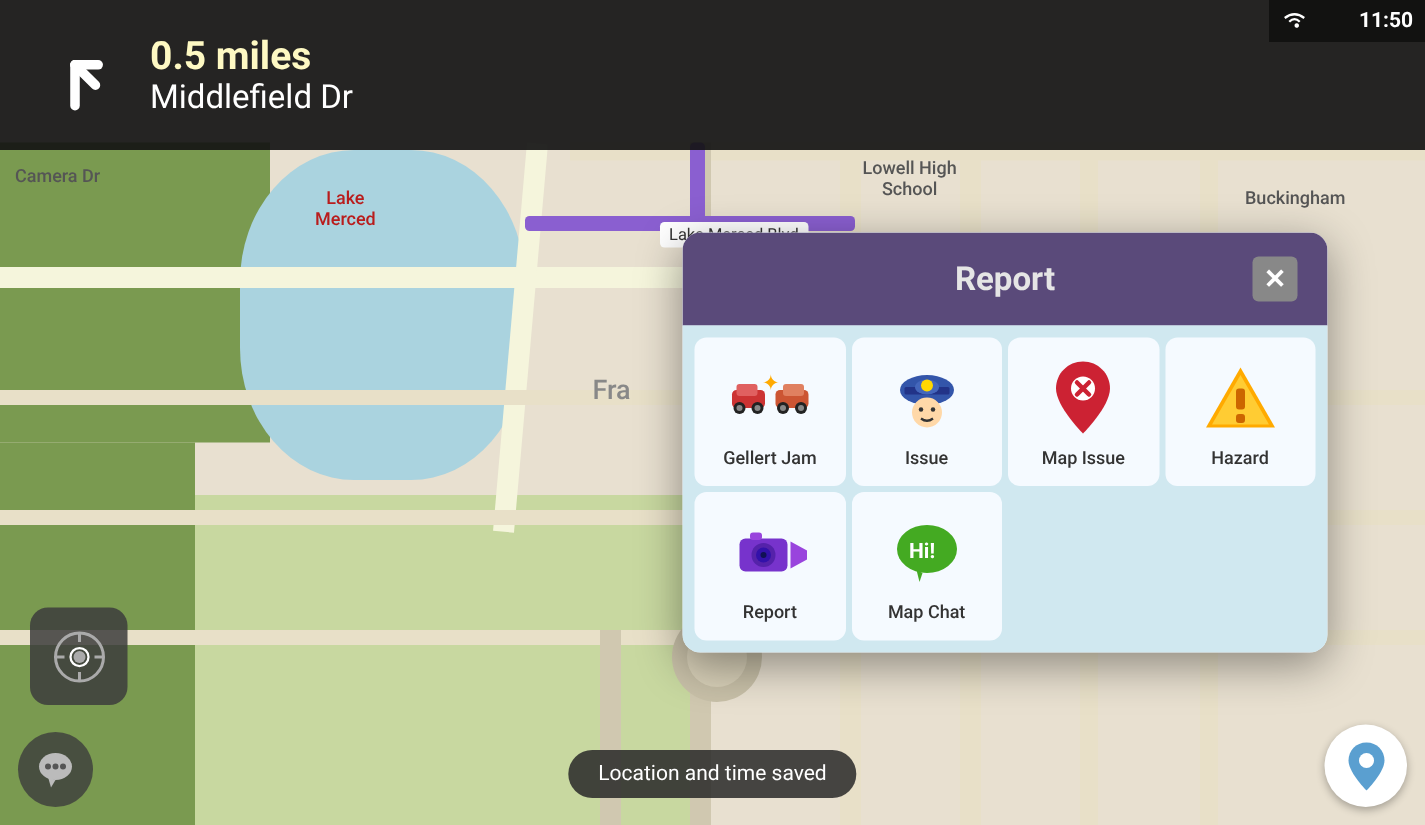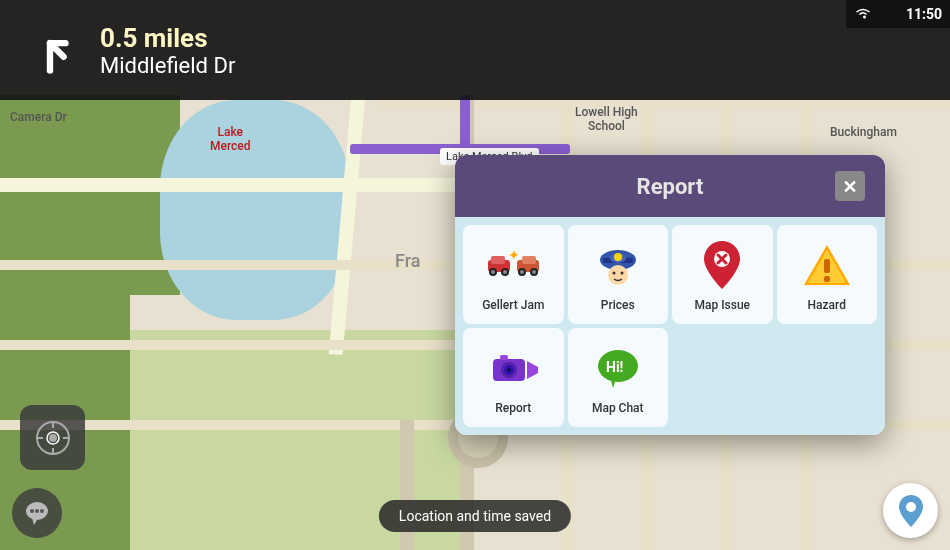--- a/index.html
+++ b/index.html
@@ -414,21 +414,21 @@
             <rect x="10" y="18" width="30" height="5" rx="1" fill="#223388"></rect>
             <ellipse cx="25" cy="18" rx="8" ry="5" fill="#4466bb"></ellipse>
             <circle cx="25" cy="17" r="4" fill="#ffd700"></circle>
 
             <circle cx="25" cy="35" r="10" fill="#ffd8a8"></circle>
             <circle cx="21" cy="33" r="1.5" fill="#333"></circle>
             <circle cx="29" cy="33" r="1.5" fill="#333"></circle>
             <path d="M21 39 Q25 42 29 39" stroke="#333" stroke-width="1.5" fill="none"></path>
           </svg>
         </div>
-        <div class="report-label">Prices</div>
+        <div class="report-label">Issue</div>
       </div>
 
 
       <div class="report-item">
         <div class="report-icon">
           <svg width="46" height="52" viewBox="0 0 46 52">
 
             <path d="M23 2 C13 2 5 10 5 20 C5 32 23 50 23 50 C23 50 41 32 41 20 C41 10 33 2 23 2Z" fill="#cc2233"></path>
             <circle cx="23" cy="20" r="8" fill="white"></circle>
 

